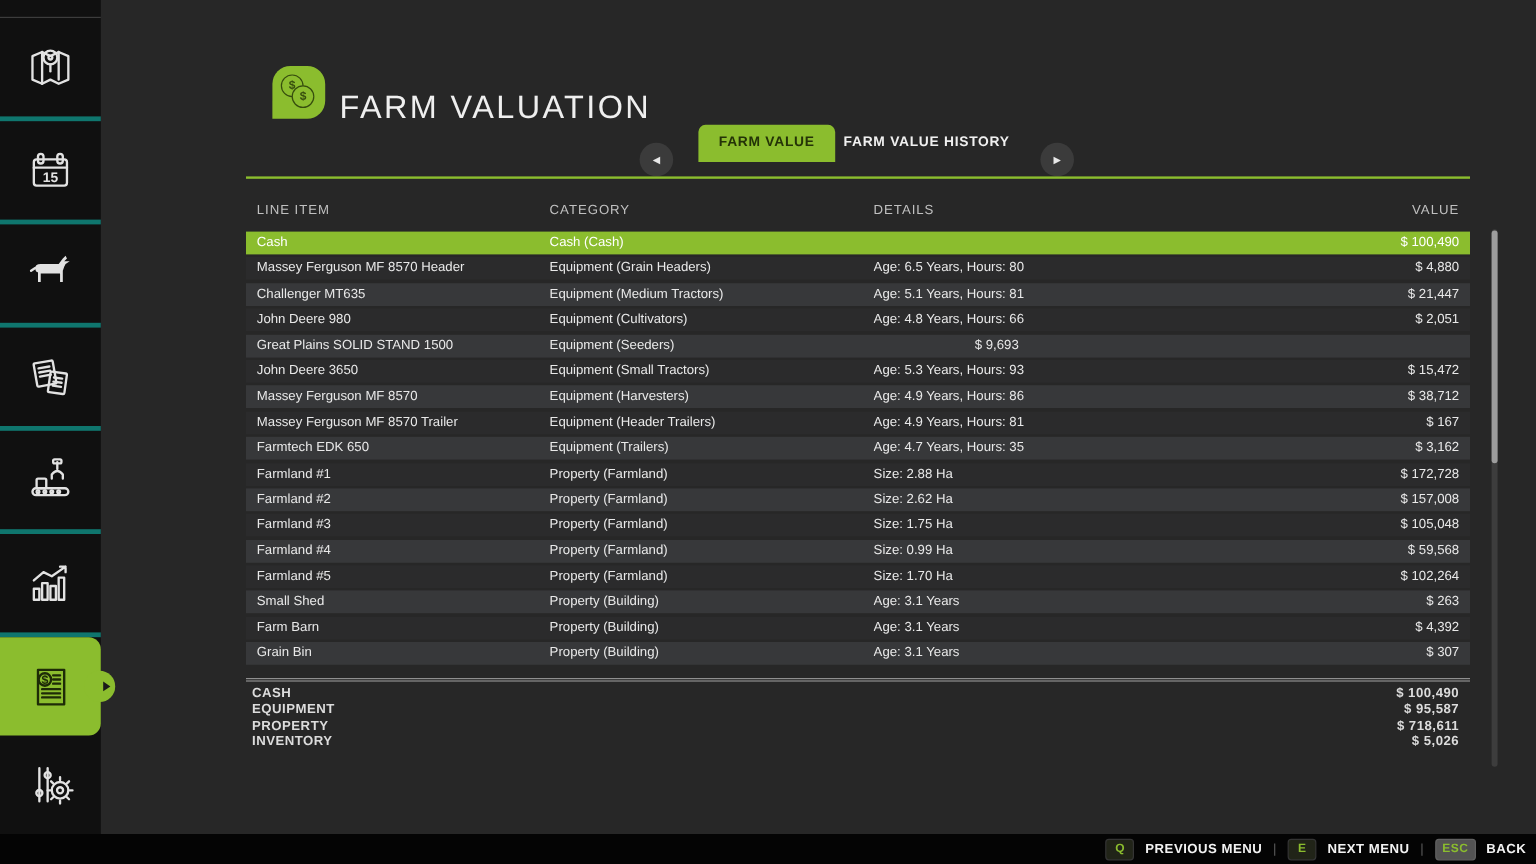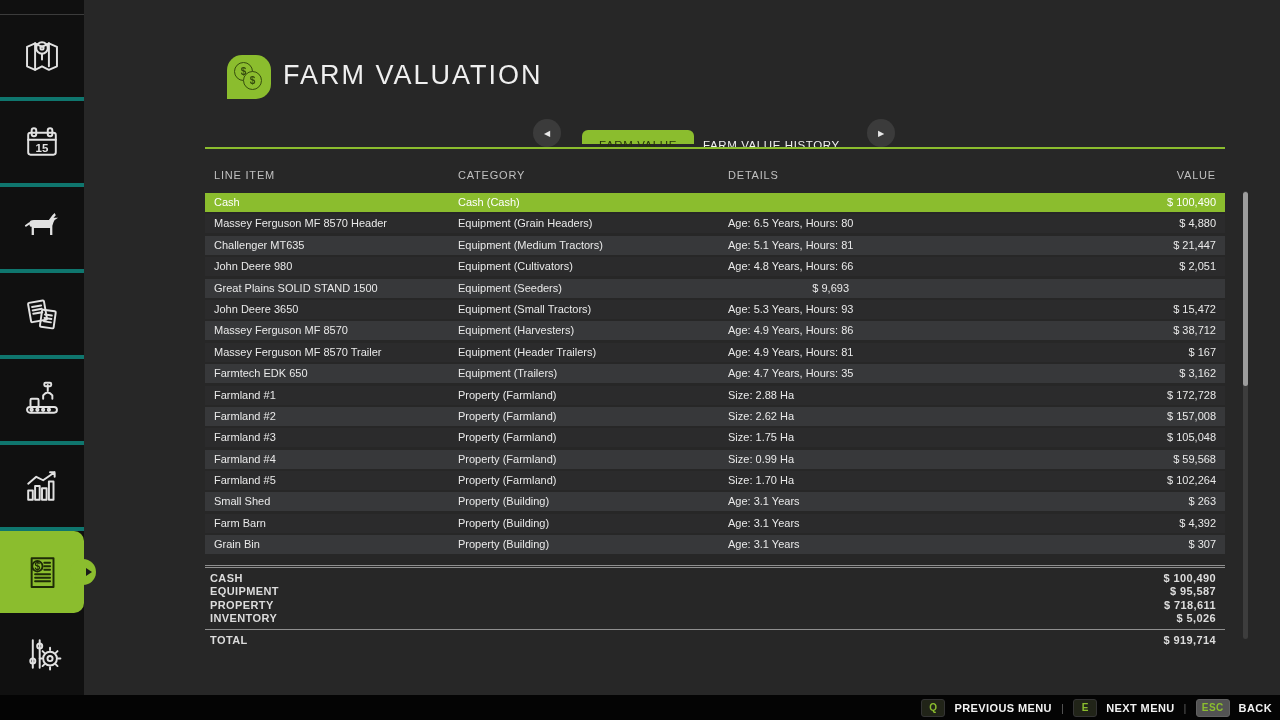--- a/index.html
+++ b/index.html
@@ -23,27 +23,27 @@
   .active .icon-text{fill:#1e2b07;}
 
   
   #page-icon{position:absolute;left:227px;top:55px;width:44px;height:44px;background:#8bbd2e;
              border-radius:15px 15px 15px 0;}
   .coin{position:absolute;width:17px;height:17px;border:1.6px solid #364d0e;border-radius:50%;
         display:flex;align-items:center;justify-content:center;
         font-size:10px;font-weight:bold;color:#364d0e;background:#8bbd2e;}
   .coin1{left:7px;top:7px;}
   .coin2{left:16px;top:16px;}
-  #page-title{position:absolute;left:283px;top:60px;font-size:27px;letter-spacing:2px;color:#efefef;}
+  #page-title{position:absolute;left:283px;top:74px;font-size:27px;letter-spacing:2px;color:#efefef;}
 
   
   .arrow-btn{position:absolute;top:119px;width:28px;height:28px;border-radius:50%;background:#3b3b3b;
              color:#e8e8e8;font-size:8px;display:flex;align-items:center;justify-content:center;cursor:pointer;}
   #tab-prev{left:533px;} #tab-next{left:867px;}
-  .tab{position:absolute;top:130px;height:14px;line-height:31px;font-size:11.5px;font-weight:normal;
+  .tab{position:absolute;top:104px;height:31px;line-height:31px;font-size:11.5px;font-weight:bold;
        letter-spacing:.6px;padding:0 17px;cursor:pointer;}
   .tab.active{left:582px;background:#8bbd2e;color:#243307;border-radius:6px 6px 0 0;}
   .tab.inactive{left:686px;color:#f0f0f0;}
   #tab-underline{position:absolute;left:205px;top:147px;width:1020px;height:2px;background:#8bbd2e;}
 
   
   #col-headers{position:absolute;left:205px;top:169px;width:1020px;display:flex;
                font-size:11px;color:#c0c0c0;letter-spacing:.8px;justify-content:center;}
   .c1{width:253px;padding-left:9px;box-sizing:border-box;}
   .c2{width:270px;}
@@ -311,24 +311,20 @@
         </div>
         <div class="srow">
           <span class="lab">PROPERTY</span>
           <span class="val">$ 718,611</span>
         </div>
         <div class="srow">
           <span class="lab">INVENTORY</span>
           <span class="val">$ 5,026</span>
         </div>
       </div>
-    <div id="total-row">
-      <span class="lab">TOTAL</span>
-      <span class="val">$ 919,714</span>
-    </div>
   </div>
 
   <div id="scroll-track">
     <div id="scroll-thumb"></div>
   </div>
 
   <div id="footer">
     <span class="keycap">Q</span>
     <span>PREVIOUS MENU</span>
     <span class="hint-sep">|</span>

